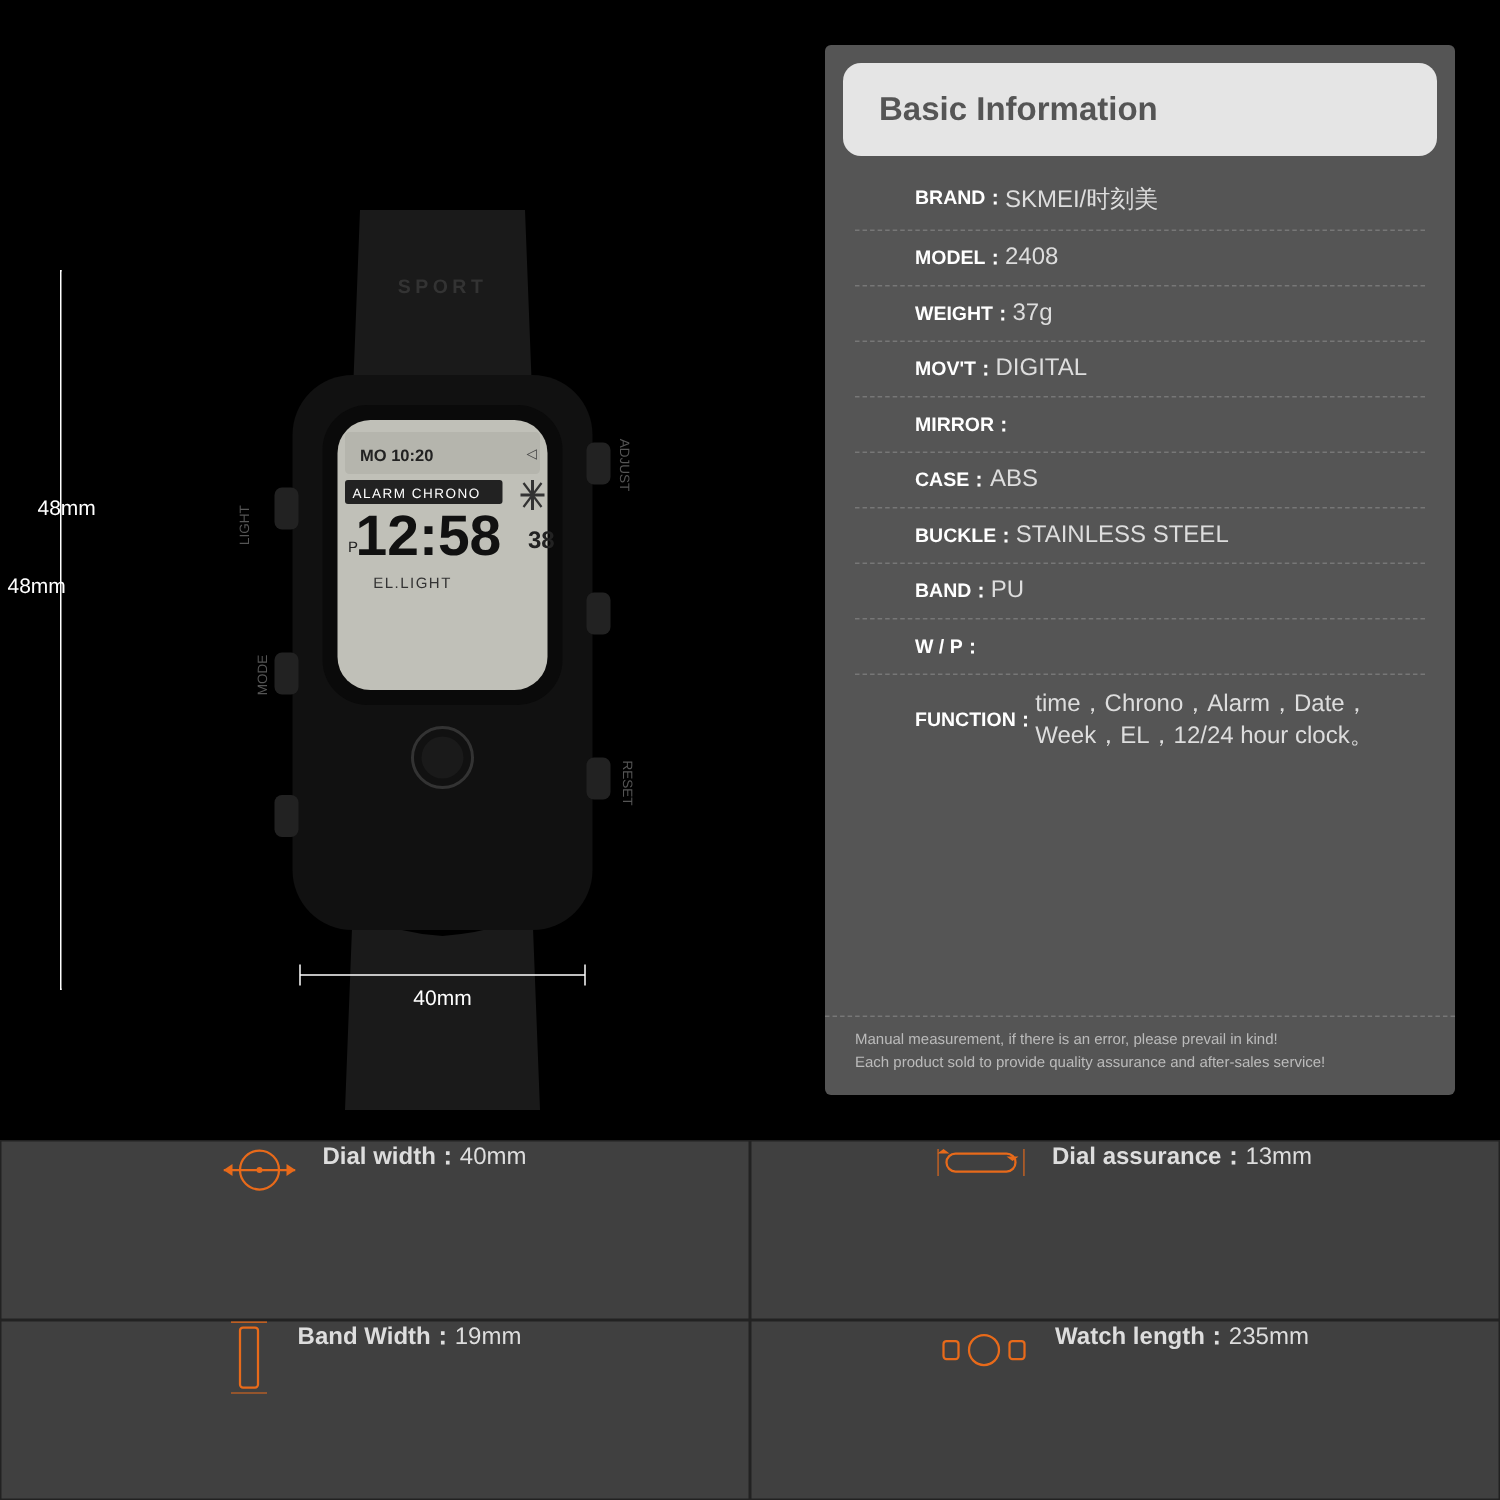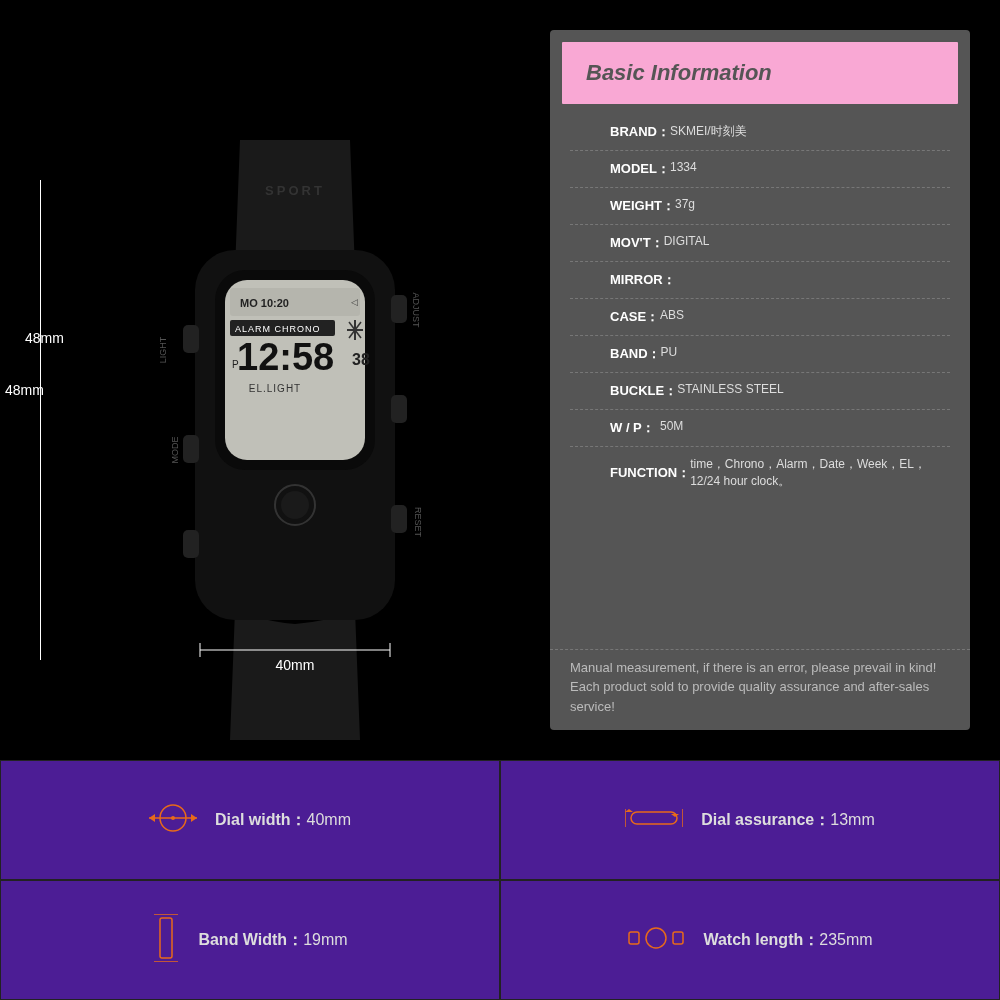--- a/index.html
+++ b/index.html
@@ -69,25 +69,24 @@
       flex: 1;
       background: #555;
       border-radius: 4px;
       padding: 0;
       margin: 10px 10px 10px 0;
       display: flex;
       flex-direction: column;
     }
 
     .info-title {
-      background: #f9a8d4;
+      background: #e5e5e5;
       padding: 18px 24px;
       margin: 12px 12px 0 12px;
-      border-radius: 1px;
-      font-style: italic;
+      border-radius: 12px;
     }
     .info-title h2 {
       color: #555;
       font-size: 22px;
       font-weight: bold;
     }
 
     .info-rows {
       padding: 10px 20px;
       flex: 1;
@@ -108,49 +107,48 @@
       color: #fff;
       font-weight: bold;
       font-size: 13px;
       min-width: 90px;
       flex-shrink: 0;
       padding-left: 40px;
     }
 
     .row-val {
       color: #ddd;
-      font-size: 12px;
+      font-size: 16px;
       flex: 1;
     }
 
     .info-note {
       color: #bbb;
-      font-size: 13px;
+      font-size: 10px;
       padding: 8px 5px 14px 20px;
       line-height: 1.5;
       border-top: 1px dashed #777;
       margin: 0 0 0 0;
     }
 
     
     .bottom-specs {
       display: flex;
       flex-wrap: wrap;
       width: 100%;
       height: 240px;
       gap: 0;
     }
 
     .spec-cell {
       flex: 0 0 50%;
       height: 120px;
-      background: #4c1d95;
+      background: #404040;
       border: 1px solid #222;
       display: flex;
-      align-items: center;
       justify-content: center;
       gap: 18px;
     }
 
     .spec-icon {
       color: #e86a1a;
       font-size: 28px;
       line-height: 1;
       flex-shrink: 0;
     }
@@ -245,48 +243,47 @@
     </div>
 
     <div class="info-rows" id="info-rows-container">
 
     <div class="info-row">
           <span class="row-key">BRAND：</span>
           <span class="row-val">SKMEI/时刻美</span>
         </div>
         <div class="info-row">
           <span class="row-key">MODEL：</span>
-          <span class="row-val">1334</span>
+          <span class="row-val">2408</span>
         </div>
         <div class="info-row">
           <span class="row-key">WEIGHT：</span>
           <span class="row-val">37g</span>
         </div>
         <div class="info-row">
           <span class="row-key">MOV'T：</span>
           <span class="row-val">DIGITAL</span>
         </div>
         <div class="info-row">
           <span class="row-key">MIRROR：</span>
         </div>
         <div class="info-row">
           <span class="row-key">CASE：</span>
           <span class="row-val">ABS</span>
         </div>
         <div class="info-row">
+          <span class="row-key">BUCKLE：</span>
+          <span class="row-val">STAINLESS STEEL</span>
+        </div>
+        <div class="info-row">
           <span class="row-key">BAND：</span>
           <span class="row-val">PU</span>
         </div>
         <div class="info-row">
-          <span class="row-key">BUCKLE：</span>
-          <span class="row-val">STAINLESS STEEL</span>
-        </div>
-        <div class="info-row">
           <span class="row-key">W / P：</span>
-          <span class="row-val">50M</span>
         </div>
         <div class="info-row">
           <span class="row-key">FUNCTION：</span>
           <span class="row-val">time，Chrono，Alarm，Date，Week，EL，12/24 hour clock。</span>
         </div>
       </div>
 
     <div class="info-note">
       <div>Manual measurement, if there is an error, please prevail in kind!</div>
       <div>Each product sold to provide quality assurance and after-sales service!</div>

